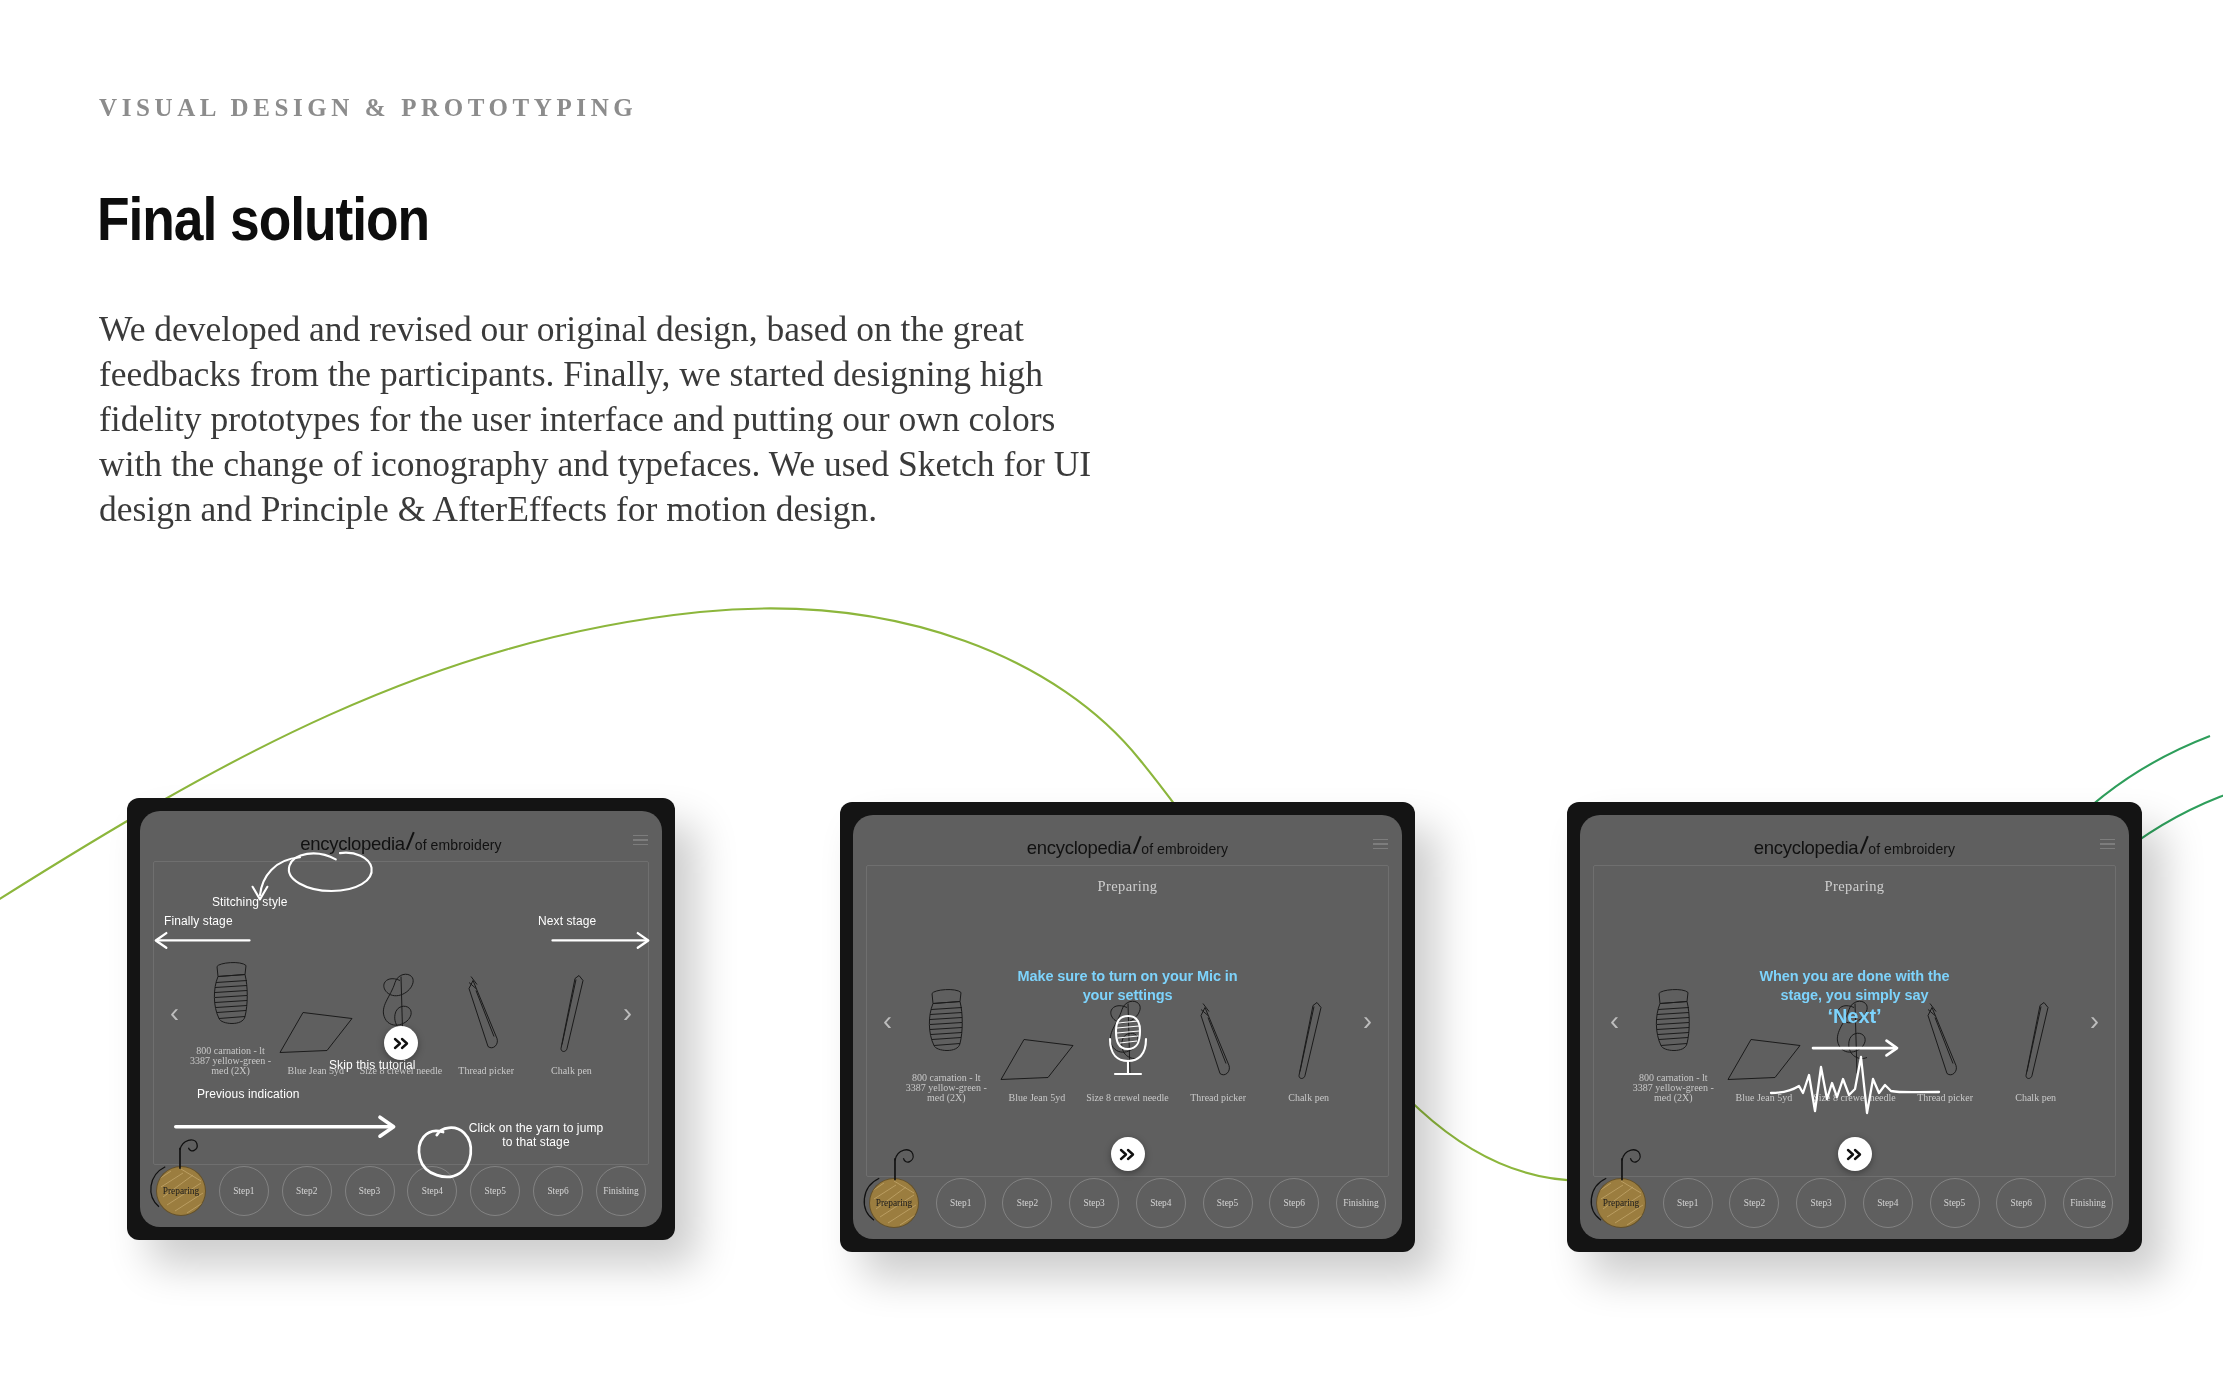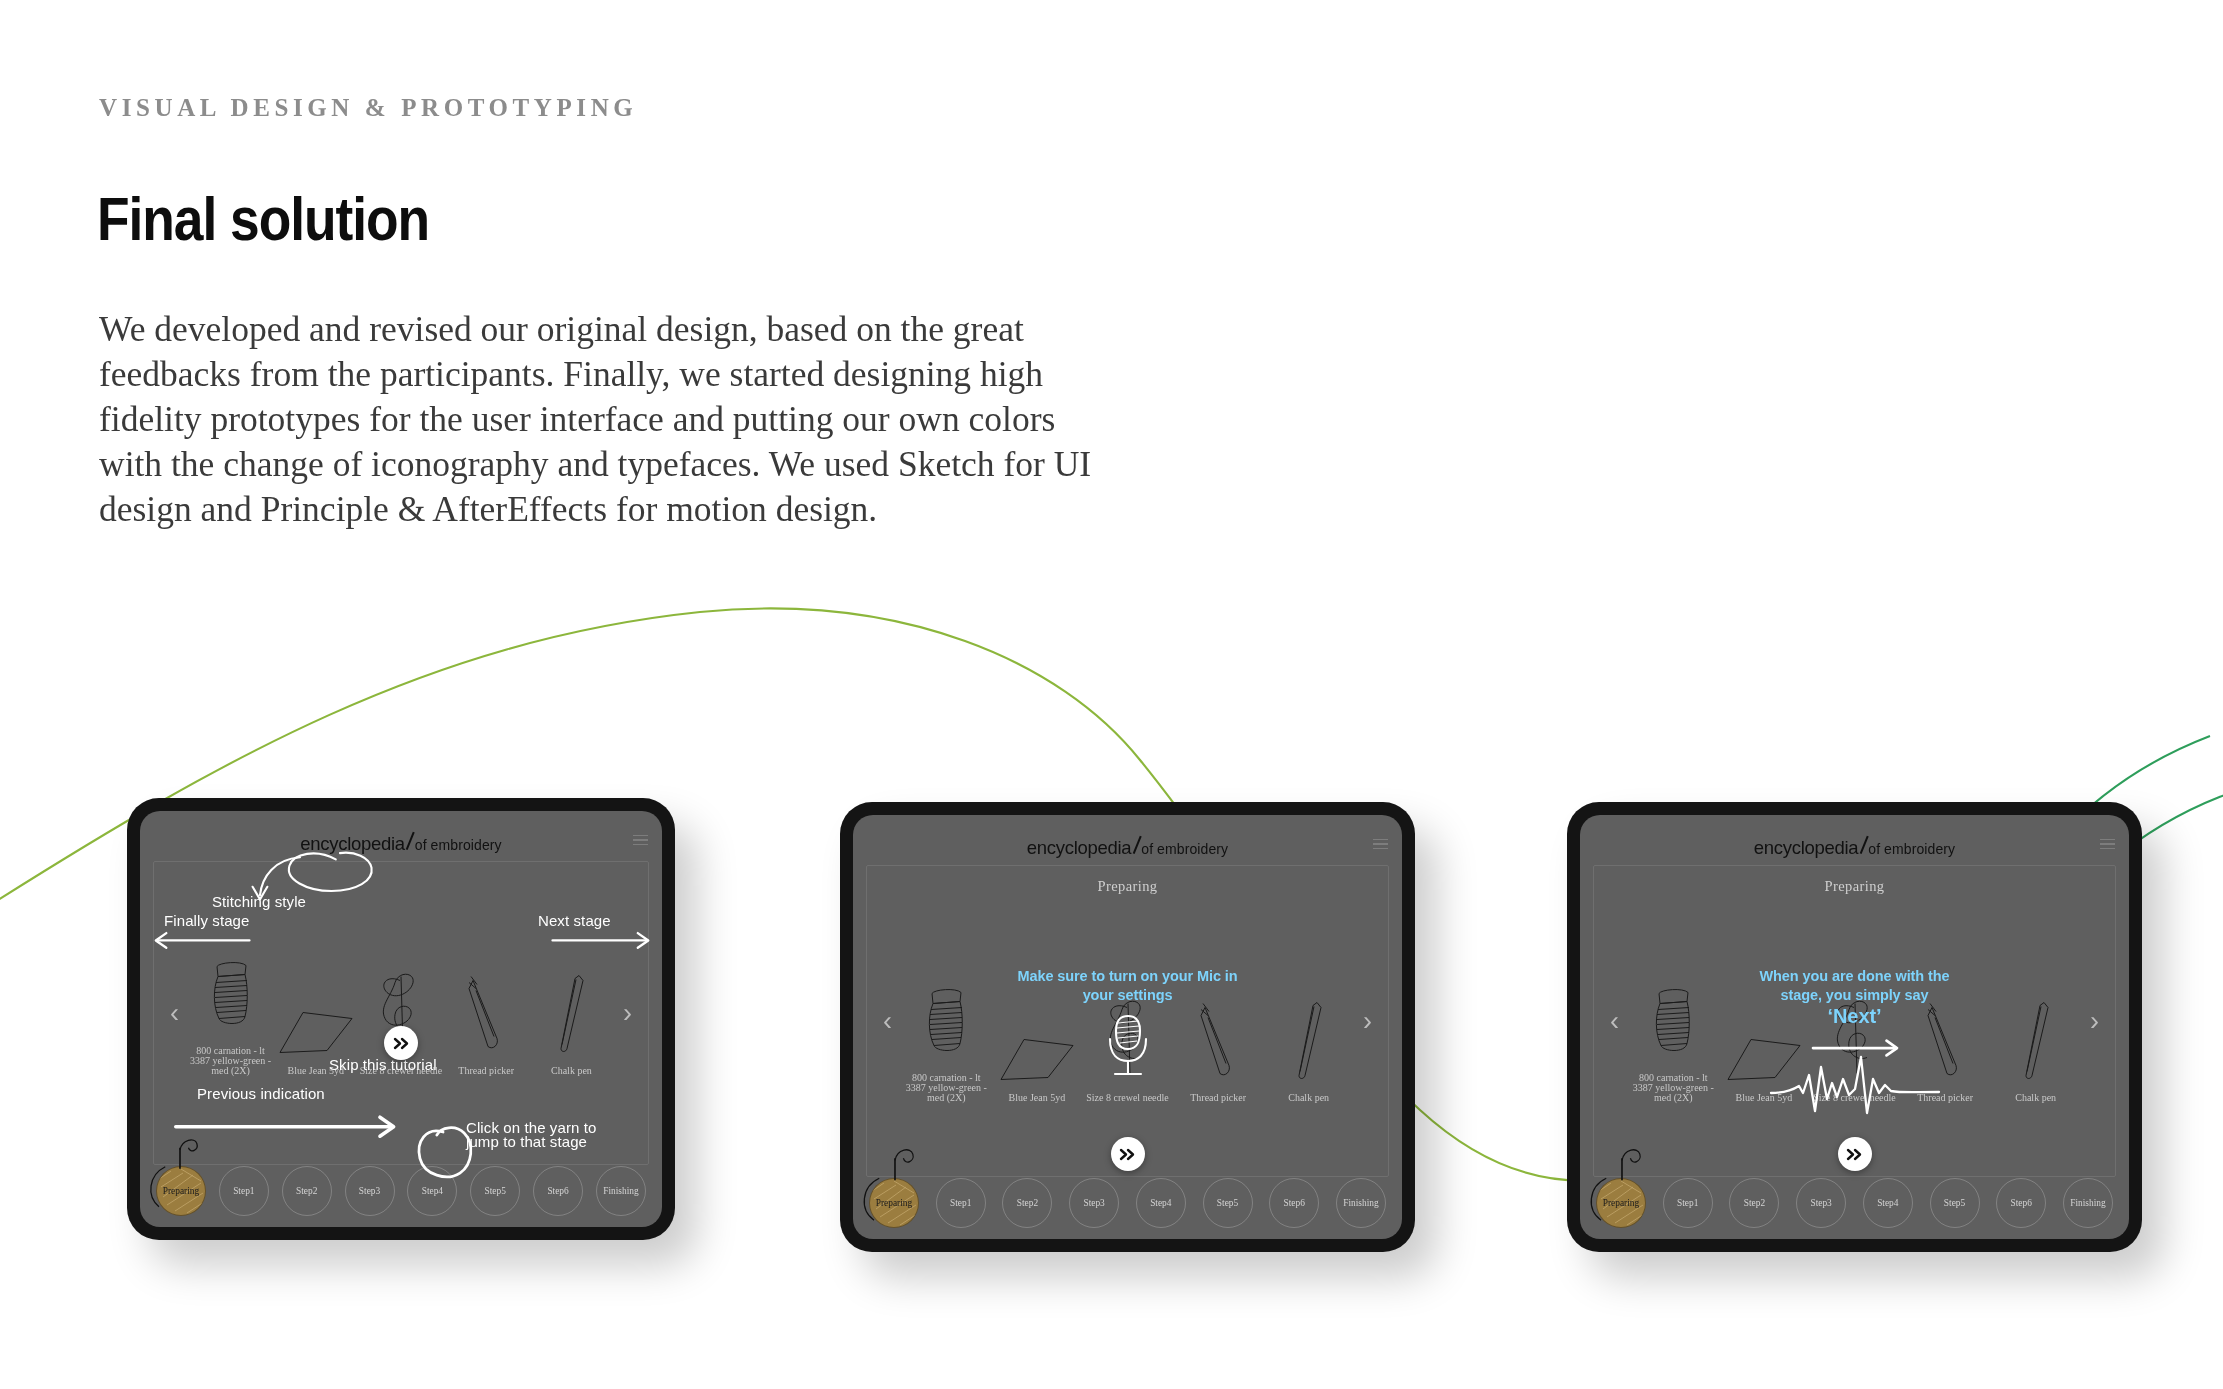--- a/index.html
+++ b/index.html
@@ -35,21 +35,21 @@
   .paragraph{
     position:absolute;left:99px;top:307px;width:1010px;
     font-family:"Liberation Serif",serif;
     font-size:35.5px;line-height:45px;
     color:#3a3a3a;
   }
 
   
   .tablet{
     position:absolute;
-    border-radius:32px;
+    border-radius:12px;
     background:#141414;
     padding:13px;
     box-shadow:22px 26px 42px rgba(0,0,0,.20);
   }
   .tablet .screen{
     width:100%;height:100%;
     border-radius:20px;
     background:#5f5f5f;
     position:relative;
     overflow:hidden;
@@ -143,22 +143,23 @@
     display:flex;align-items:center;justify-content:center;
     box-shadow:0 2px 7px rgba(0,0,0,.35);z-index:20;
   }
   .skipbtn svg{display:block;}
 
   
   .annot{position:absolute;inset:0;pointer-events:none;z-index:30;}
   .ann-text{
     position:absolute;color:#ffffff;
     font-family:"Liberation Sans",sans-serif;
-    font-size:15px;line-height:14px;
+    font-size:12px;line-height:14px;
     letter-spacing:.1px;
+    text-align:center;
   }
 
   
   .voice-copy{
     position:absolute;left:50%;transform:translateX(-50%);
     text-align:center;color:#7dd3fc;font-weight:700;
     font-family:"Liberation Sans",sans-serif;
     font-size:14.5px;line-height:19px;width:300px;
     letter-spacing:-.1px;z-index:25;
   }

